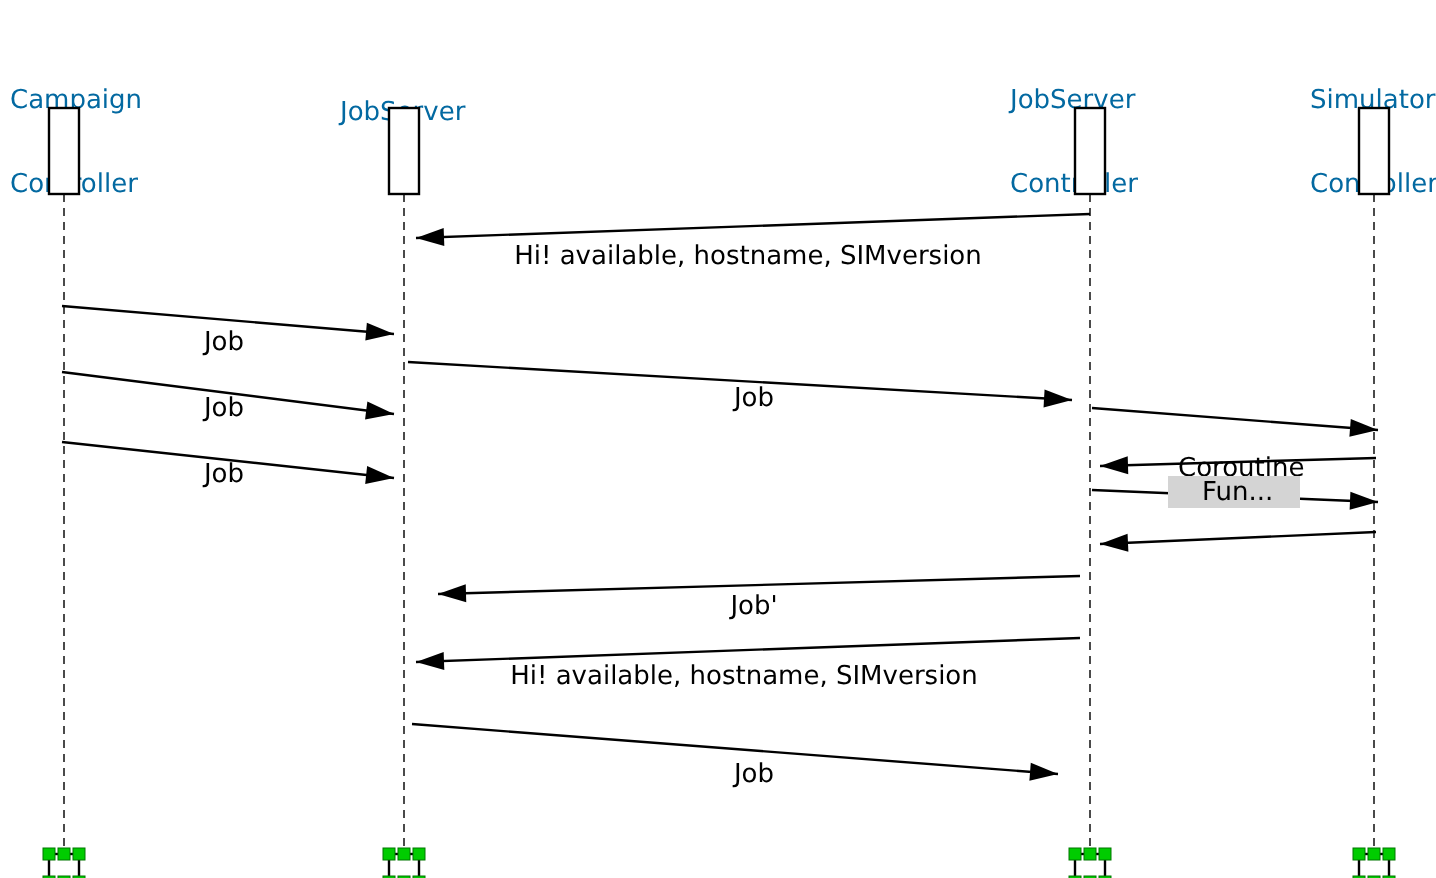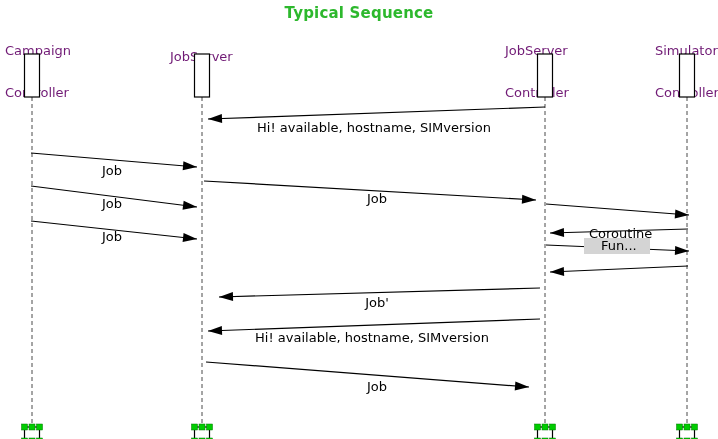--- a/index.html
+++ b/index.html
@@ -19,40 +19,39 @@
     width: 100%;
     text-align: center;
     font-size: 15px;
     font-weight: bold;
     letter-spacing: 0.2px;
   }
   .actor-label {
     position: absolute;
     font-size: 13px;
     line-height: 14px;
-    color: #701a75;
+    color: #0369a1;
     white-space: pre;
   }
   .actor-label.campaign   { left: 5px;   top: 16px; }
   .actor-label.jobserver  { left: 170px; top: 22px; }
   .actor-label.experiment { left: 505px; top: 16px; }
   .actor-label.simulator  { left: 655px; top: 16px; }
   svg .msg-label {
     font-family: "DejaVu Sans", sans-serif;
     font-size: 13px;
     fill: #000000;
   }
   svg { position: absolute; left: 0; top: 0; }
 </style>
 </head>
 <body>
 
 <div class="stage" style="background: rgb(255, 255, 255);">
 
-  <div class="diagram-title" style="color: rgb(45, 184, 45);">Typical Sequence</div>
 
   <div class="actor-label campaign">
     <div>Campaign</div>
     <div>Controller</div>
   </div>
 
   <div class="actor-label jobserver">
     <div>JobServer</div>
   </div>
 

